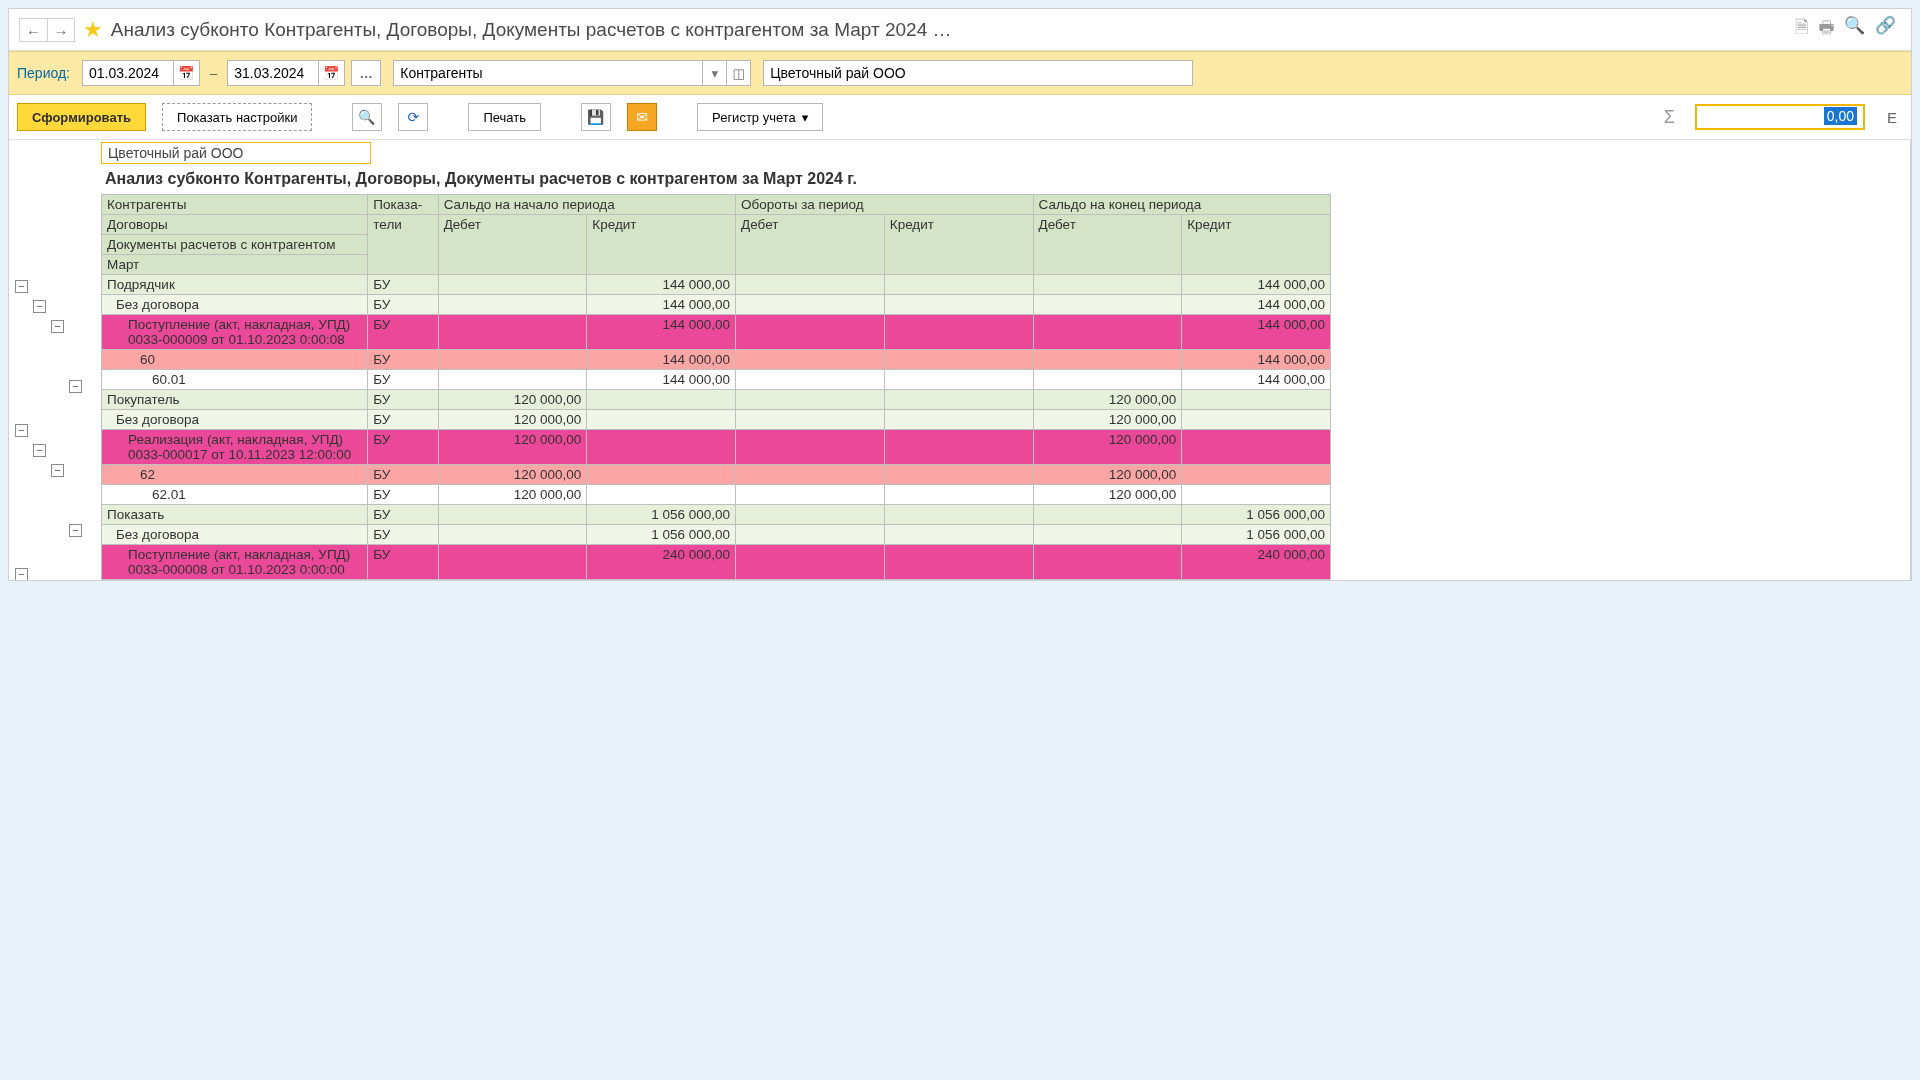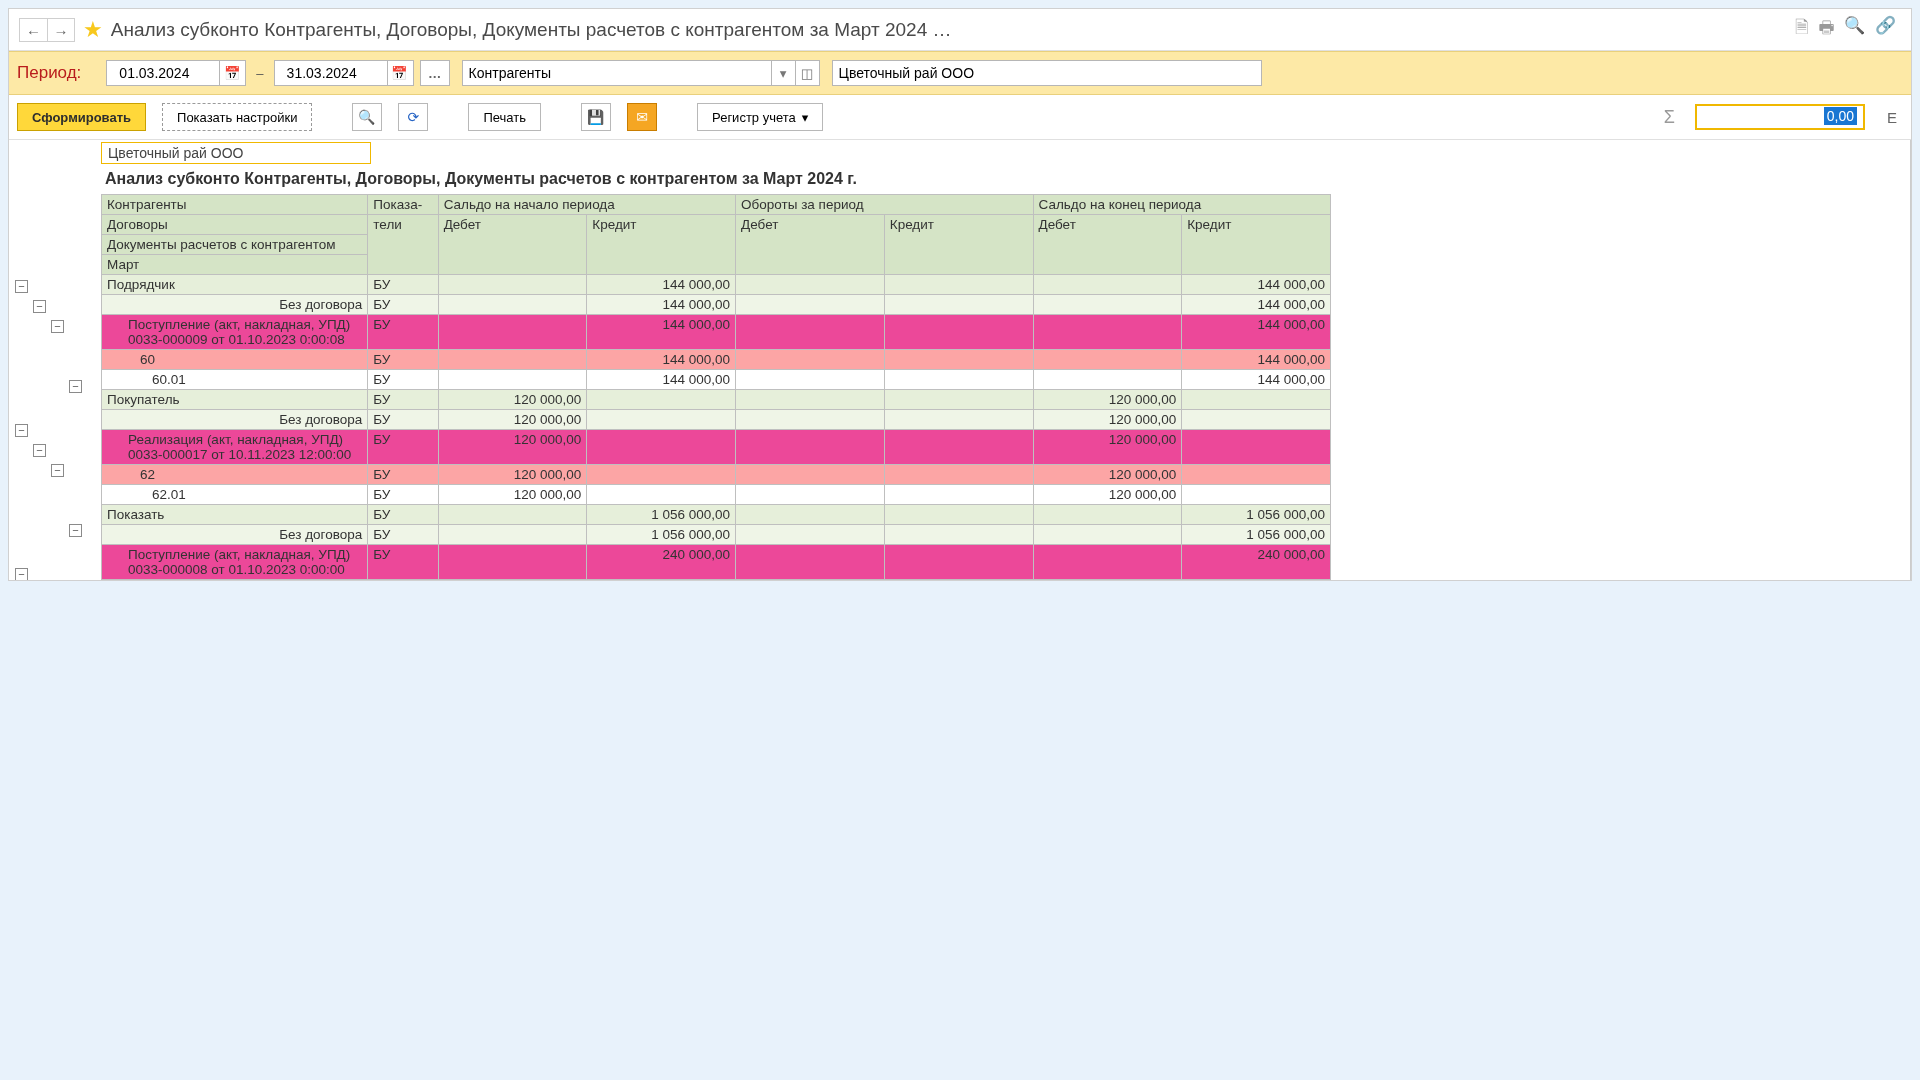--- a/index.html
+++ b/index.html
@@ -55,29 +55,29 @@
   
   .periodbar {
     display: flex;
     align-items: center;
     gap: 6px;
     padding: 8px 8px;
     background: #fde9a6;
     border-top: 1px solid #e9d07c;
     border-bottom: 1px solid #e9d07c;
   }
-  .lbl { font-size: 17px; color:#b91c1c; margin-right:19px;}
+  .lbl { font-size: 14px; color:#0369a1; margin-right:6px;}
   .date-input {
     display: flex;
     align-items: center;
   }
   .date-input input {
-    width: 114px;
+    width: 92px;
     height: 26px;
-    padding: 2px 12px;
+    padding: 2px 6px;
     border: 1px solid #b6b6b6;
     font-size: 14px;
   }
   .cal-btn {
     width: 26px;
     height: 26px;
     border: 1px solid #b6b6b6;
     border-left: none;
     background: #fff;
     cursor: pointer;
@@ -166,21 +166,21 @@
     padding:2px 5px;
     font-size:13.5px;
     vertical-align: top;
   }
   .hdr { background:#d5e4c6; font-weight:normal; text-align:left;}
   .row-l0 td { background:#e6efda; }
   .row-l1 td { background:#eff5e7; }
   .row-l2 td { background:#ec4899; }
   .row-l3 td { background:#fca5a5; }
   .row-l4 td { background:#ffffff; }
-  .ind1 { padding-left:14px !important;text-align:right; }
+  .ind1 { padding-left:14px !important; }
   .ind2 { padding-left:26px !important; }
   .ind3 { padding-left:38px !important; }
   .ind4 { padding-left:50px !important; }
   .num { text-align:right; }
   
   .tgl {
     position:absolute;
     width:13px; height:13px;
     border:1px solid #8a8a8a;
     background:#fff;

